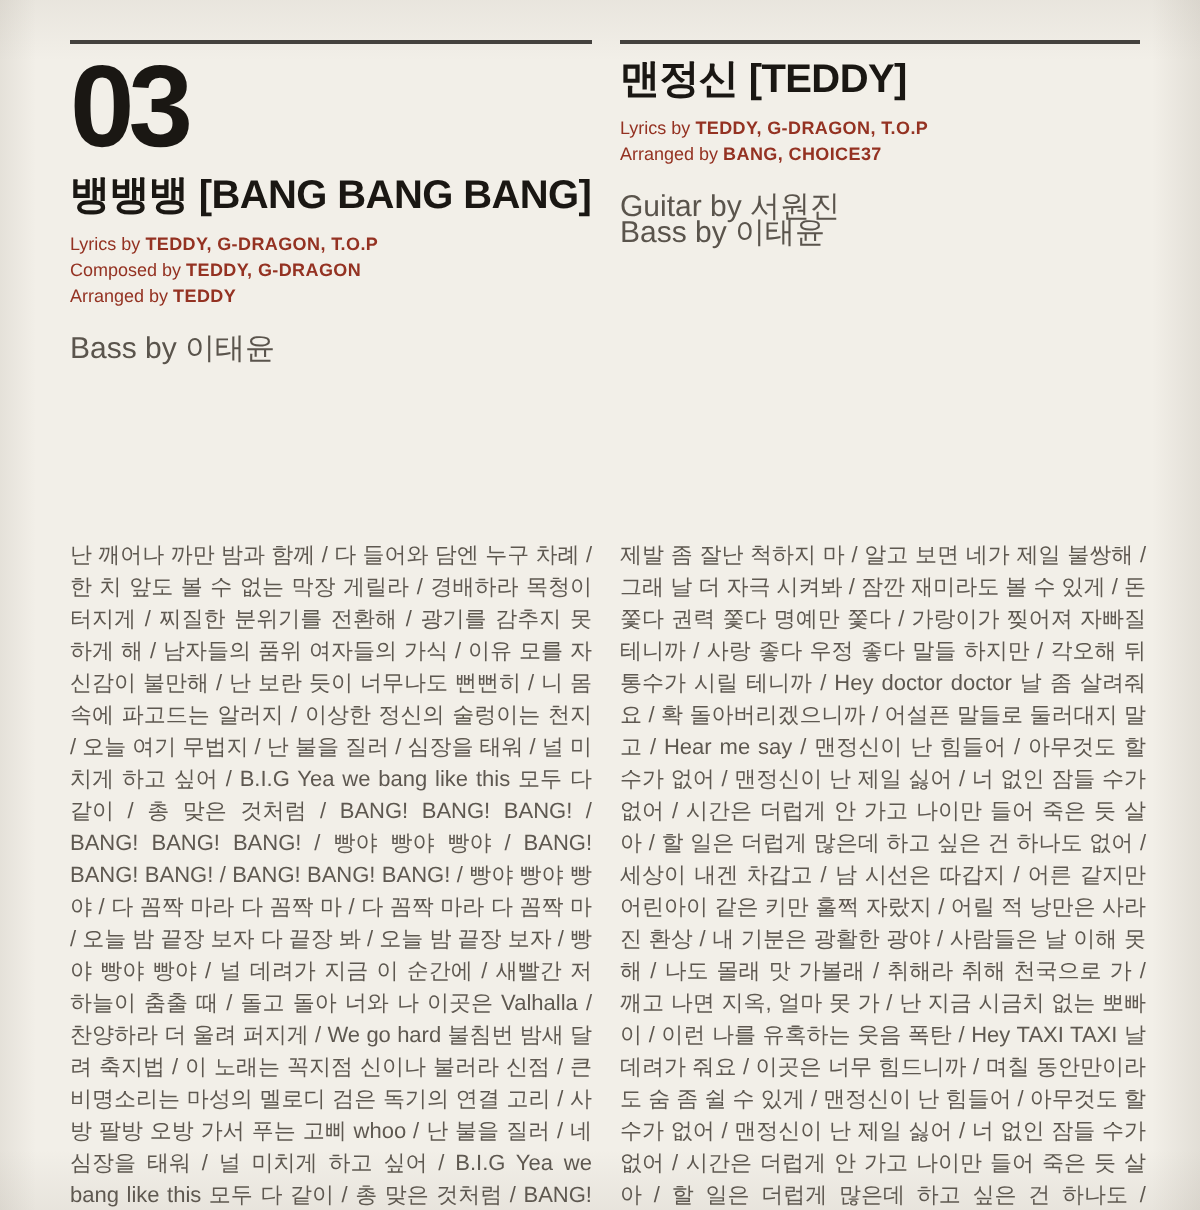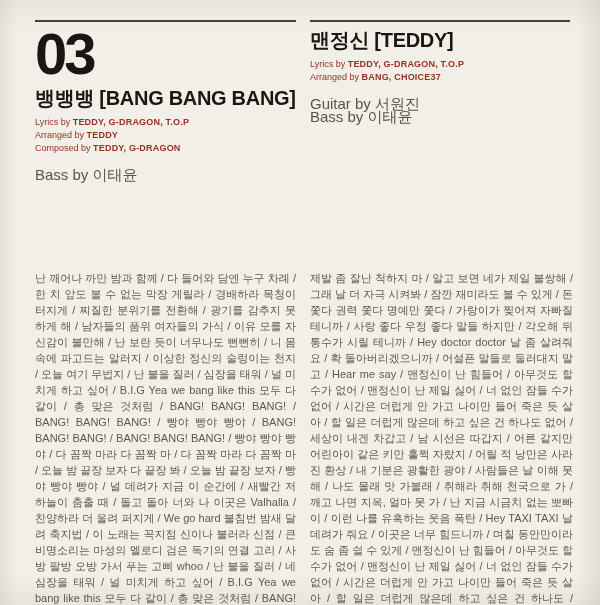--- a/index.html
+++ b/index.html
@@ -48,26 +48,26 @@
   <section class="track track-left">
     <div class="rule"></div>
     <h1 class="num">03</h1>
     <h2 class="title">뱅뱅뱅 [BANG BANG BANG]</h2>
     <div class="credits">
       <div class="credit-line">
         <span>Lyrics by</span>
         <span class="names">TEDDY, G-DRAGON, T.O.P</span>
       </div>
       <div class="credit-line">
+        <span>Composed by</span>
+        <span class="names">TEDDY, G-DRAGON</span>
+      </div>
+      <div class="credit-line">
         <span>Arranged by</span>
         <span class="names">TEDDY</span>
-      </div>
-      <div class="credit-line">
-        <span>Composed by</span>
-        <span class="names">TEDDY, G-DRAGON</span>
       </div>
     </div>
     <div class="musicians">
       <div class="musician-line">
         <span>Bass by</span>
         <span>이태윤</span>
       </div>
     </div>
   </section>
 

